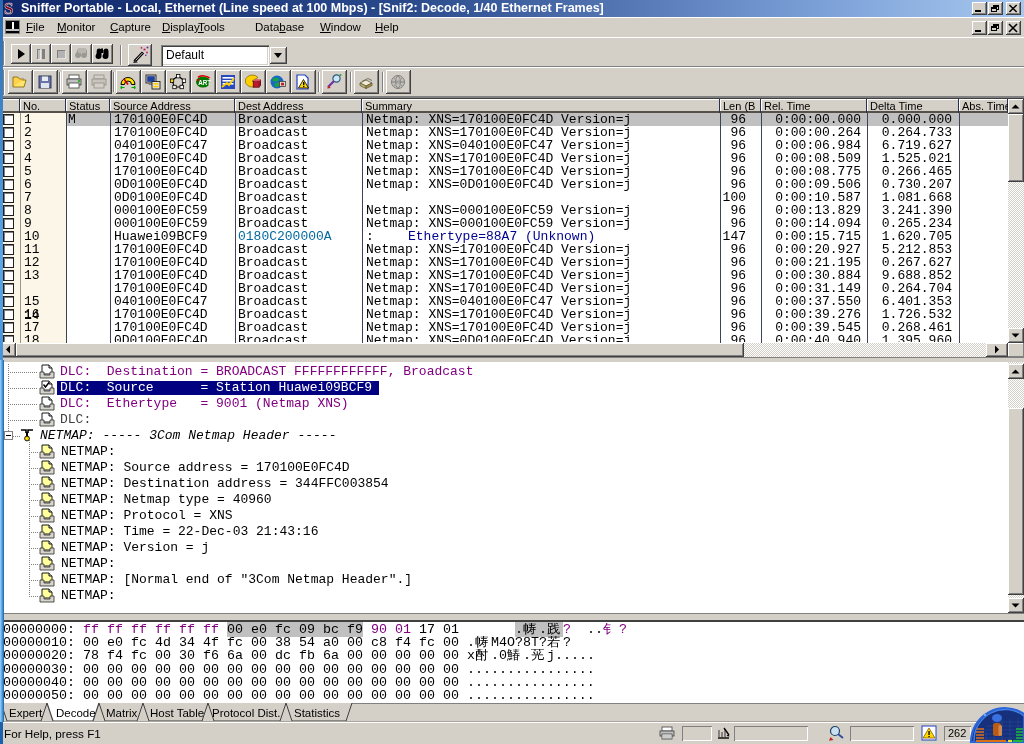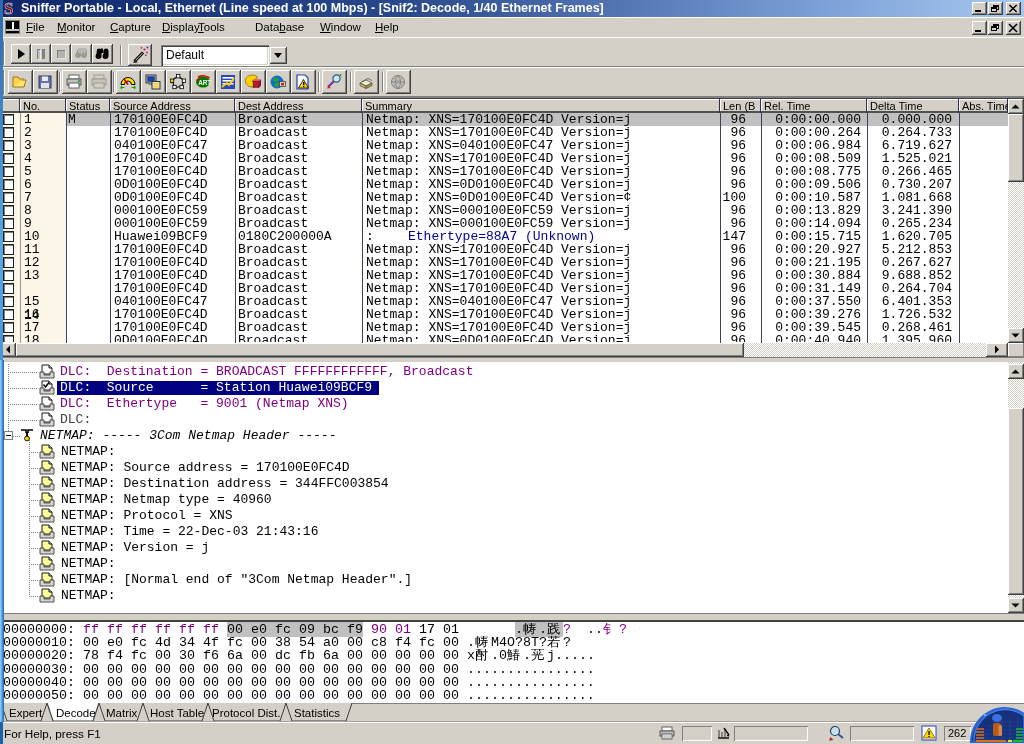--- a/index.html
+++ b/index.html
@@ -311,21 +311,20 @@
     <div class="abs mono" style="left:114px;top:65px;color:#000;">0D0100E0FC4D</div>
     <div class="abs mono" style="left:238px;top:65px;color:#000;">Broadcast</div>
     <div class="abs mono" style="left:366px;top:65px;color:#000;">Netmap: XNS=0D0100E0FC4D Version=j</div>
     <div class="abs mono" style="left:730.4px;top:65px;color:#000;">96</div>
     <div class="abs mono" style="left:775.2px;top:65px;color:#000;">0:00:09.506</div>
     <div class="abs mono" style="left:881.8px;top:65px;color:#000;">0.730.207</div>
     <div class="abs" style="left:3px;top:79px;width:11px;height:11px;background:#fff;border:1px solid #202020;box-shadow:inset 1px 1px 0 #808080;"></div>
     <div class="abs mono" style="left:24px;top:78px;color:#000;">7</div>
     <div class="abs mono" style="left:114px;top:78px;color:#000;">0D0100E0FC4D</div>
     <div class="abs mono" style="left:238px;top:78px;color:#000;">Broadcast</div>
-    <div class="abs mono" style="left:366px;top:78px;color:#000;">Netmap: XNS=0D0100E0FC4D Version=¢</div>
     <div class="abs mono" style="left:722.6px;top:78px;color:#000;">100</div>
     <div class="abs mono" style="left:775.2px;top:78px;color:#000;">0:00:10.587</div>
     <div class="abs mono" style="left:881.8px;top:78px;color:#000;">1.081.668</div>
     <div class="abs" style="left:3px;top:92px;width:11px;height:11px;background:#fff;border:1px solid #202020;box-shadow:inset 1px 1px 0 #808080;"></div>
     <div class="abs mono" style="left:24px;top:91px;color:#000;">8</div>
     <div class="abs mono" style="left:114px;top:91px;color:#000;">000100E0FC59</div>
     <div class="abs mono" style="left:238px;top:91px;color:#000;">Broadcast</div>
     <div class="abs mono" style="left:366px;top:91px;color:#000;">Netmap: XNS=000100E0FC59 Version=j</div>
     <div class="abs mono" style="left:730.4px;top:91px;color:#000;">96</div>
     <div class="abs mono" style="left:775.2px;top:91px;color:#000;">0:00:13.829</div>
@@ -334,21 +333,21 @@
     <div class="abs mono" style="left:24px;top:104px;color:#000;">9</div>
     <div class="abs mono" style="left:114px;top:104px;color:#000;">000100E0FC59</div>
     <div class="abs mono" style="left:238px;top:104px;color:#000;">Broadcast</div>
     <div class="abs mono" style="left:366px;top:104px;color:#000;">Netmap: XNS=000100E0FC59 Version=j</div>
     <div class="abs mono" style="left:730.4px;top:104px;color:#000;">96</div>
     <div class="abs mono" style="left:775.2px;top:104px;color:#000;">0:00:14.094</div>
     <div class="abs mono" style="left:881.8px;top:104px;color:#000;">0.265.234</div>
     <div class="abs" style="left:3px;top:118px;width:11px;height:11px;background:#fff;border:1px solid #202020;box-shadow:inset 1px 1px 0 #808080;"></div>
     <div class="abs mono" style="left:24px;top:117px;color:#000;">10</div>
     <div class="abs mono" style="left:114px;top:117px;color:#000;">Huawei09BCF9</div>
-    <div class="abs mono" style="left:238px;top:117px;color:#000000;">0180C200000A</div>
+    <div class="abs mono" style="left:238px;top:117px;color:#0369a1;">0180C200000A</div>
     <div class="abs mono" style="left:366px;top:117px;color:#000;">:</div>
     <div class="abs mono" style="left:408px;top:117px;color:#000090;">Ethertype=88A7 (Unknown)</div>
     <div class="abs mono" style="left:722.6px;top:117px;color:#000;">147</div>
     <div class="abs mono" style="left:775.2px;top:117px;color:#000;">0:00:15.715</div>
     <div class="abs mono" style="left:881.8px;top:117px;color:#000;">1.620.705</div>
     <div class="abs" style="left:3px;top:131px;width:11px;height:11px;background:#fff;border:1px solid #202020;box-shadow:inset 1px 1px 0 #808080;"></div>
     <div class="abs mono" style="left:24px;top:130px;color:#000;">11</div>
     <div class="abs mono" style="left:114px;top:130px;color:#000;">170100E0FC4D</div>
     <div class="abs mono" style="left:238px;top:130px;color:#000;">Broadcast</div>
     <div class="abs mono" style="left:366px;top:130px;color:#000;">Netmap: XNS=170100E0FC4D Version=j</div>

